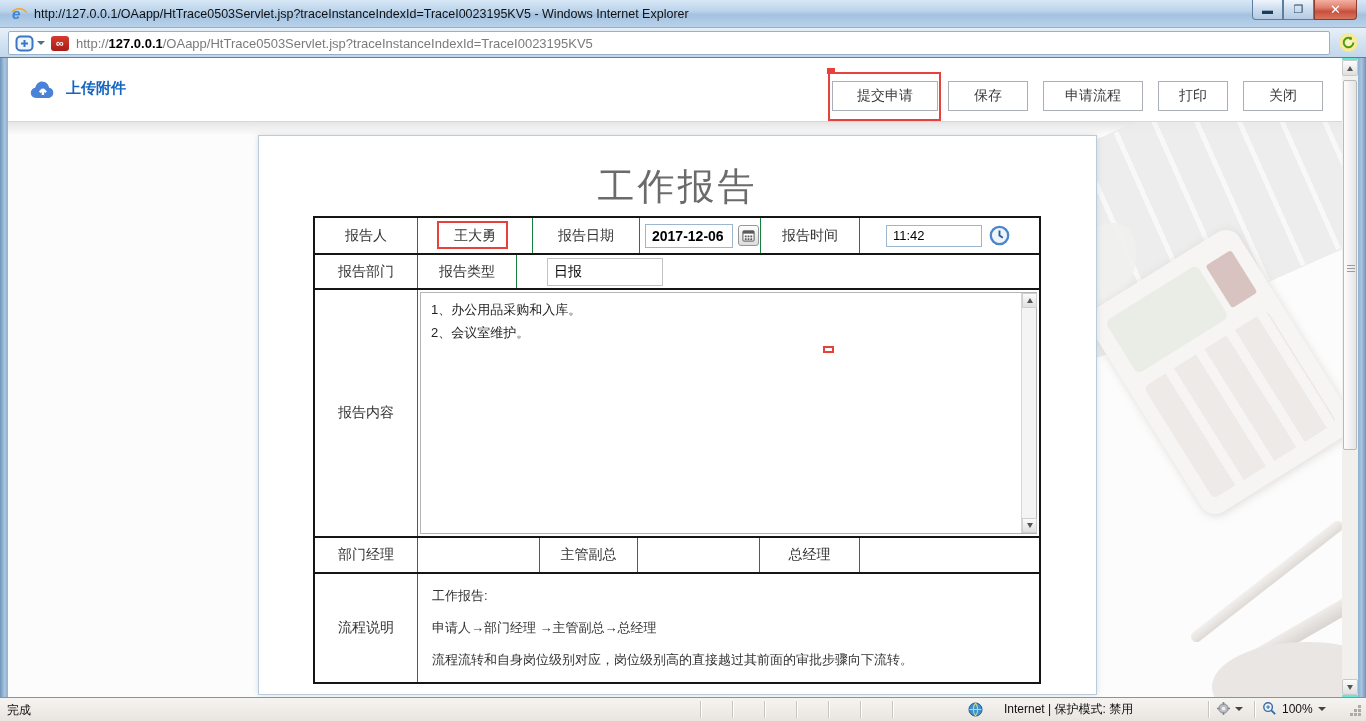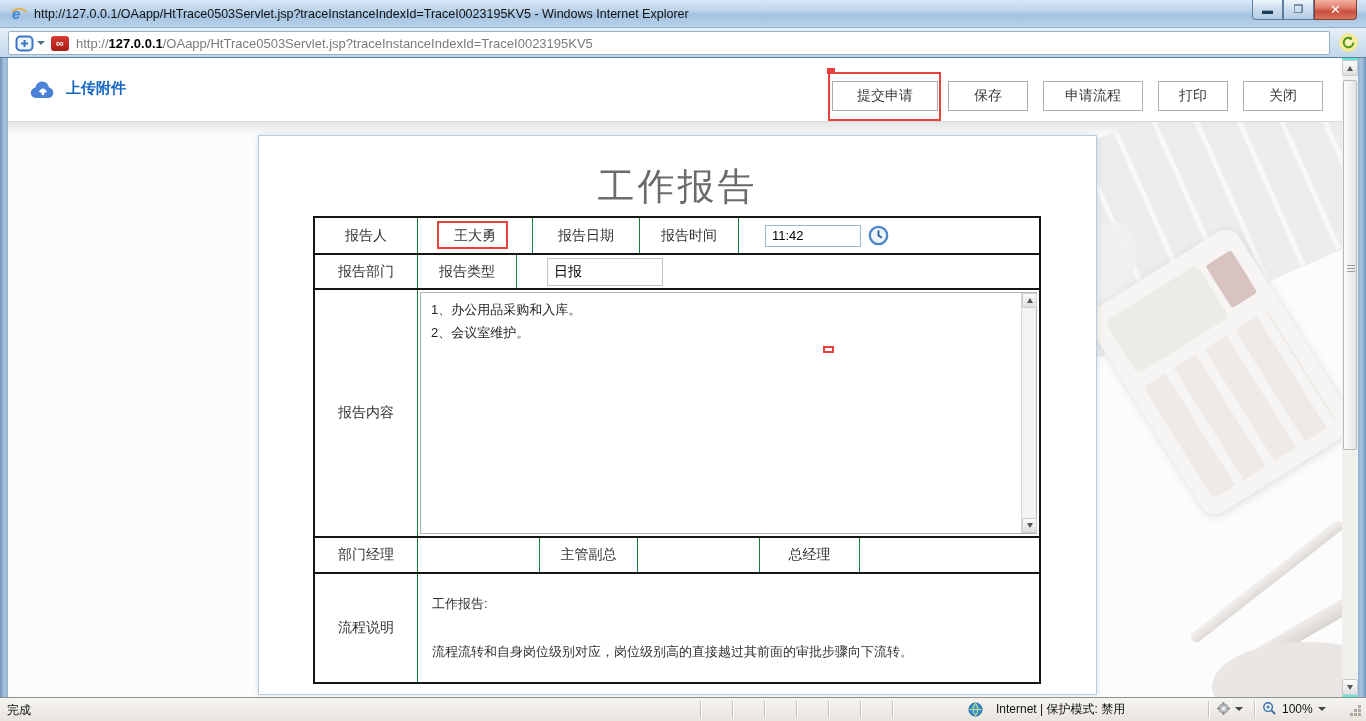--- a/index.html
+++ b/index.html
@@ -129,21 +129,21 @@
   .vs-thumb { position:absolute; left:1px; top:20px; width:14px; height:370px; border-radius:2px;
     border:1px solid #b9b9b9; background:linear-gradient(90deg,#fdfdfd,#e4e4e4); }
   .vs-grip { position:absolute; left:3px; top:50%; width:8px; height:7px;
     background:repeating-linear-gradient(#9a9a9a 0 1px, transparent 1px 3px); }
 
   
   .statusbar { position:absolute; left:0; top:697px; width:1366px; height:24px;
     background:linear-gradient(#f6f4f1,#e8e5df); border-top:1px solid #919191; font-size:12px; color:#111; }
   .sb-left { position:absolute; left:7px; top:4px; }
   .sb-sep { position:absolute; top:3px; width:1px; height:17px; background:#c9c5be; box-shadow:1px 0 0 #ffffff; }
-  .sb-net { position:absolute; left:968px; top:3px; display:flex; align-items:center; gap:13px;text-align:center; }
+  .sb-net { position:absolute; left:968px; top:3px; display:flex; align-items:center; gap:21px;text-align:center; }
   .sb-icons { position:absolute; left:1216px; top:3px; display:flex; align-items:center; gap:4px; }
   .sb-zoom { position:absolute; left:1262px; top:3px; display:flex; align-items:center; gap:5px; }
   .caret-down { width:0;height:0;border-left:4px solid transparent;border-right:4px solid transparent;border-top:4px solid #444; }
   .grip { position:absolute; right:13px; bottom:5px; width:3px; height:3px; background:#aeaaa1;
     box-shadow:4px 0 0 #aeaaa1, 8px 0 0 #aeaaa1, 4px -4px 0 #aeaaa1, 8px -4px 0 #aeaaa1, 8px -8px 0 #aeaaa1; }
 
   
   .anno { position:absolute; border:2px solid #e8403a; z-index:60; pointer-events:none; }
   .anno-submit { left:828px; top:72px; width:113px; height:49px; }
   .anno-submit-tick { position:absolute; left:827px; top:68px; width:8px; height:6px; background:#e8403a; z-index:61; pointer-events:none; }
@@ -222,20 +222,37 @@
 
     <div class="page">
       <div class="page-title">工作报告</div>
 
       <div class="rtable">
 
         <div class="rrow r1">
           <div class="cell" style="width:103px">报告人</div>
           <div class="cell" style="width:115px">王大勇</div>
           <div class="cell" style="width:107px">报告日期</div>
+          <div class="cell left" style="width:121px; padding-left:5px">
+            <input class="ipt ipt-date" value="2017-12-06" style="">
+            <div class="cal-btn">
+              <svg width="13" height="13" viewBox="0 0 14 14">
+                <rect x="1" y="2" width="12" height="11" rx="1" fill="#fff" stroke="#4a4a4a"></rect>
+                <rect x="1" y="2" width="12" height="3" fill="#5a5a5a"></rect>
+                <g fill="#5a5a5a">
+                  <rect x="3" y="7" width="2" height="2"></rect>
+                    <rect x="6" y="7" width="2" height="2"></rect>
+                    <rect x="9" y="7" width="2" height="2"></rect>
+                  <rect x="3" y="10" width="2" height="2"></rect>
+                    <rect x="6" y="10" width="2" height="2"></rect>
+                    <rect x="9" y="10" width="2" height="2"></rect>
+                </g>
+              </svg>
+            </div>
+          </div>
           <div class="cell" style="width:99px">报告时间</div>
           <div class="cell last left" style="padding-left:26px">
             <input class="ipt ipt-time" value="11:42" style="">
             <svg class="clock-icon" viewBox="0 0 20 20">
               <circle cx="10" cy="10" r="8.3" fill="#eef4fb" stroke="#4a86c8" stroke-width="2.2"></circle>
               <path d="M10 5.2V10l3.2 2.1" stroke="#2b5d9b" stroke-width="1.8" fill="none"></path>
             </svg>
           </div>
         </div>
 
@@ -269,20 +286,21 @@
           <div class="cell" style="width:98px">主管副总</div>
           <div class="cell" style="width:122px"></div>
           <div class="cell" style="width:100px">总经理</div>
           <div class="cell last"></div>
         </div>
 
         <div class="rrow r5">
           <div class="cell" style="width:103px">流程说明</div>
           <div class="flow-cell">
             <div>工作报告:</div>
+            <div>申请人→部门经理 →主管副总→总经理</div>
             <div>流程流转和自身岗位级别对应，岗位级别高的直接越过其前面的审批步骤向下流转。</div>
           </div>
         </div>
 
       </div>
     </div>
   </div>
 
   <div class="vscroll">
     <div class="vs-btn up">

